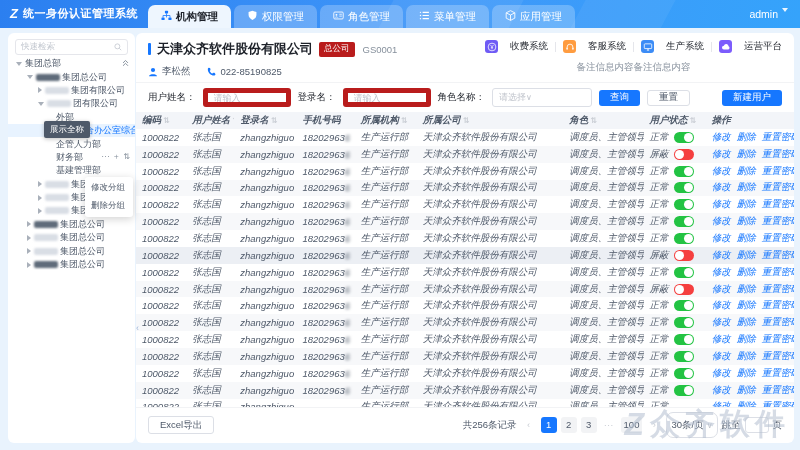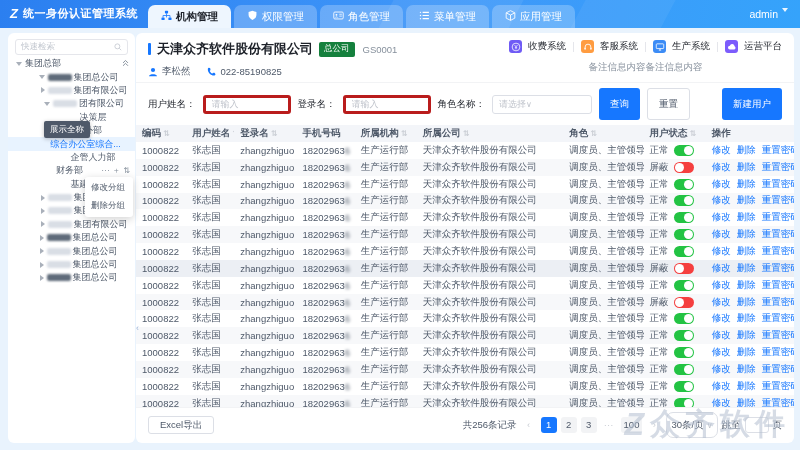--- a/index.html
+++ b/index.html
@@ -31,21 +31,21 @@
   .caret-down-sm { width:0; height:0; border-left:3.5px solid transparent; border-right:3.5px solid transparent;
     border-top:4px solid rgba(255,255,255,.9); }
   
   .sidebar { position:absolute; top:33px; left:8px; width:127px; bottom:7px; background:#fff;
     border-radius:6px; padding-top:6px; z-index:5;}
   .search-box { margin:0 7px; height:16px; border:1px solid #e5e6eb; border-radius:3px;
     display:flex; align-items:center; justify-content:space-between; padding:0 5px;
     color:#c2c7cf; font-size:8.5px;}
   .search-box svg { width:8px; height:8px; color:#c2c7cf;}
   .tree { margin-top:2px; position:relative; font-size:9px; color:#4e5969;}
-  .tree-item { height:13.4px; display:flex; align-items:center; padding-right:5px; cursor:pointer; white-space:nowrap; overflow:hidden;justify-content:center;}
+  .tree-item { height:13.4px; display:flex; align-items:center; padding-right:5px; cursor:pointer; white-space:nowrap; overflow:hidden;}
   .tree-item.selected { background:#e8f3ff; color:#1677ff; }
   .tw { width:0; height:0; margin-right:3px; flex:none;}
   .tw.right { border-top:3px solid transparent; border-bottom:3px solid transparent; border-left:4px solid #a9b0ba;}
   .tw.down { border-left:3px solid transparent; border-right:3px solid transparent; border-top:4px solid #a9b0ba;}
   .redact { display:inline-block; height:7px; border-radius:2px; margin-right:2px; flex:none;}
   .redact.dark { width:24px; background:#5f6b7a; filter:blur(1px);}
   .redact.light { width:24px; background:#d9dee5; filter:blur(1.2px);}
   .tools { margin-left:auto; display:flex; align-items:center; gap:3px; color:#86909c; font-size:8px; flex:none;}
   .tree-item.selected .tools { color:#1677ff;}
   .tools span { cursor:pointer; line-height:8px;}
@@ -57,48 +57,48 @@
     box-shadow:0 2px 8px rgba(0,0,0,.18); z-index:9; padding:2px 0;}
   .context-menu div { padding:3px 6px; font-size:8.5px; color:#4e5969; cursor:pointer;}
   .side-collapse { position:absolute; right:-4px; top:290px; color:#9fb6d9; font-size:9px; cursor:pointer;}
   
   .main { position:absolute; top:33px; left:136px; right:6px; bottom:7px; background:#fff;
     border-radius:6px; display:flex; flex-direction:column; overflow:hidden;}
   .company { padding:7px 12px 4px; display:flex; justify-content:space-between; border-bottom:1px solid #f2f3f5;}
   .title-row { display:flex; align-items:center; gap:6px;}
   .title-bar { width:3px; height:12px; background:#1677ff; border-radius:1px;}
   .company-name { font-size:13px; font-weight:bold; color:#1d2129;}
-  .badge { background:#15803d; color:#fff; font-size:8.5px; padding:1.5px 5px; border-radius:2px;}
+  .badge { background:#b91c1c; color:#fff; font-size:8.5px; padding:1.5px 5px; border-radius:2px;}
   .company-code { color:#86909c; font-size:9.5px; margin-left:2px;}
   .contact-row { display:flex; align-items:center; gap:16px; margin-top:7px; color:#4e5969; font-size:9.5px;}
   .contact-row .ci { display:flex; align-items:center; gap:4px;}
   .contact-row svg { width:10px; height:10px; color:#1677ff;}
   .sys-row { display:flex; align-items:center; gap:7px;}
-  .sys-btn { display:flex; align-items:center; gap:6px; font-size:9.5px; color:#1d2129; cursor:pointer;}
+  .sys-btn { display:flex; align-items:center; gap:12px; font-size:9.5px; color:#1d2129; cursor:pointer;}
   .sys-ic { width:13px; height:13px; border-radius:3px; display:flex; align-items:center; justify-content:center;}
   .sys-ic svg { width:10px; height:10px;}
   .sys-sep { width:1px; height:10px; background:#e5e6eb;}
   .note { margin-top:8px; color:#86909c; font-size:9.5px; text-align:center;}
   
   .filter-bar { display:flex; align-items:center; gap:7px; padding:5px 12px;}
   .f-label { font-size:9.5px; color:#1d2129; white-space:nowrap;}
-  .f-input { width:88px; height:19px; border:3px solid #b91c1c; border-radius:3px; padding:0 6px;
+  .f-input { width:88px; height:19px; border:5px solid #b91c1c; border-radius:3px; padding:0 6px;
     font-size:9px; color:#4e5969; font-family:inherit; outline:none;}
   .f-input::placeholder { color:#c0c4cc;}
   .f-select { width:100px; height:19px; border:1px solid #dcdfe6; border-radius:3px; padding:0 6px;
     font-size:9px; color:#c0c4cc; display:flex; align-items:center; justify-content:flex-start; cursor:pointer; background:#fff;}
   .f-select .sel-caret { color:#c0c4cc; font-size:8px;}
-  .btn { height:32px; border-radius:3px; font-size:9.5px; padding:0 11px; cursor:pointer;
+  .btn { height:16px; border-radius:3px; font-size:9.5px; padding:0 11px; cursor:pointer;
     display:inline-flex; align-items:center; justify-content:center; border:none; font-family:inherit;}
   .btn-primary { background:#1677ff; color:#fff;}
   .btn-plain { background:#fff; color:#4e5969; border:1px solid #dcdfe6;}
   .btn-create { margin-left:auto;}
   
   .table-wrap { flex:1; position:relative; overflow:hidden;}
-  table { width:100%; border-collapse:collapse; table-layout:fixed; font-size:9.5px;}
+  table { width:100%; border-collapse:collapse; table-layout:fixed; font-size:9.5px;font-style:italic;}
   thead th { background:#f3f5f9; height:17px; color:#4e5969; font-weight:bold; text-align:left;
     padding:0 6px; white-space:nowrap; overflow:hidden;}
   th .sort { color:#c9cdd4; font-size:8px; margin-left:2px;}
   tbody td { height:16.85px; padding:0 6px; color:#4e5969; white-space:nowrap; overflow:hidden;}
   tbody tr:nth-child(even) { background:#f7f8fa;}
   tbody tr.hl { background:#eceff4;}
   .c0{width:50px}.c1{width:48px}.c2{width:62px}.c3{width:58px}.c4{width:62px}.c5{width:146px}.c6{width:80px}.c7{width:62px}.c8{width:88px}
   .blurred { filter:blur(1.5px);}
   .toggle { display:inline-block; width:20px; height:11px; border-radius:6px; position:relative;
     vertical-align:middle; margin-left:5px; cursor:pointer;}
@@ -204,24 +204,20 @@
       </div>
       <div class="tree-item" style="padding-left: 30px;">
         <span class="tw right"></span>
         <span class="redact light"></span>
         <span>集团有限公司</span>
       </div>
       <div class="tree-item" style="padding-left: 30px;">
         <span class="tw down"></span>
         <span class="redact light"></span>
         <span>团有限公司</span>
-      </div>
-      <div class="tree-item" style="padding-left: 41px;">
-        <span style="width: 7px;"></span>
-        <span>决策层</span>
       </div>
       <div class="tree-item" style="padding-left: 41px;">
         <span style="width: 7px;"></span>
         <span>外部</span>
       </div>
       <div class="tree-item selected" style="padding-left: 41px; gap: 27px;">
         <span style="width: 7px;"></span>
         <span>综合办公室综合...</span>
         <span class="tools">
           <span>⋯</span>

